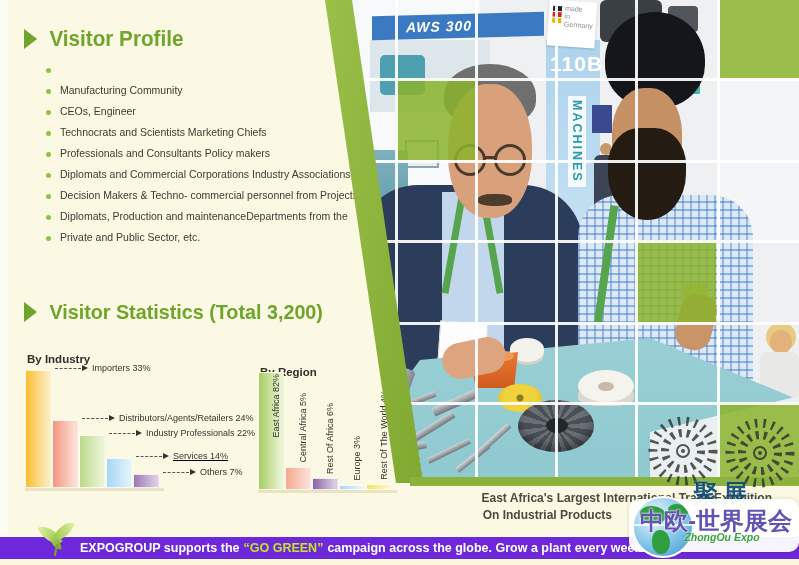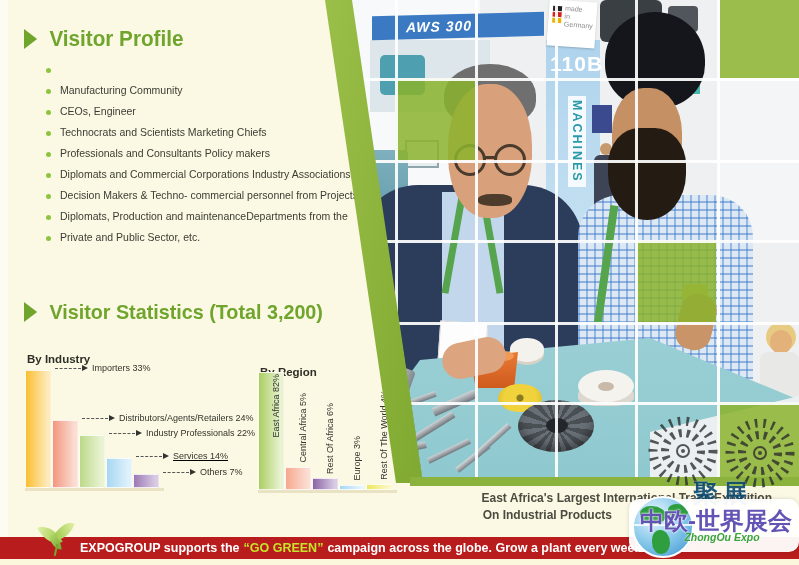--- a/index.html
+++ b/index.html
@@ -38,21 +38,21 @@
      repeating-linear-gradient(90deg, rgba(47,110,197,.4) 0 2px, transparent 2px 8px),
      #dce9f5;}
   
   #stripe{position:absolute;left:318px;top:0;width:112px;height:483px;
           background:linear-gradient(100deg,#9CC04A,#7EA82F);
           clip-path:polygon(7px 0,34px 0,105px 483px,78px 483px);}
   #bborder{position:absolute;left:410px;top:477px;width:389px;height:9px;background:#8AB23C;}
   
   .tagline{position:absolute;font-size:12px;font-weight:bold;color:#4B4B40;white-space:nowrap;}
   
-  #footer-bar{position:absolute;left:0;top:537px;width:799px;height:22px;background:#b91c1c;}
+  #footer-bar{position:absolute;left:0;top:537px;width:799px;height:22px;background:#6d28d9;}
   #footer-text{position:absolute;left:80px;top:0;height:22px;display:flex;align-items:center;
                gap:4px;font-size:12.5px;font-weight:bold;color:#fff;white-space:nowrap;}
   #footer-text .hl{color:#C6E32B;}
   #footer-strip{position:absolute;left:0;top:559px;width:799px;height:6px;background:#FAF7DC;}
   .leaf{position:absolute;border-radius:0 100% 0 100%;
         background:linear-gradient(135deg,#E2F0A8,#94C43E);}
   
   #wm-card{position:absolute;left:629px;top:499px;width:170px;height:53px;background:rgba(255,255,255,.95);
            border-radius:10px;box-shadow:0 0 4px rgba(0,0,0,.15);}
   #wm-globe{position:absolute;left:632px;top:496px;width:62px;height:62px;border-radius:50%;

